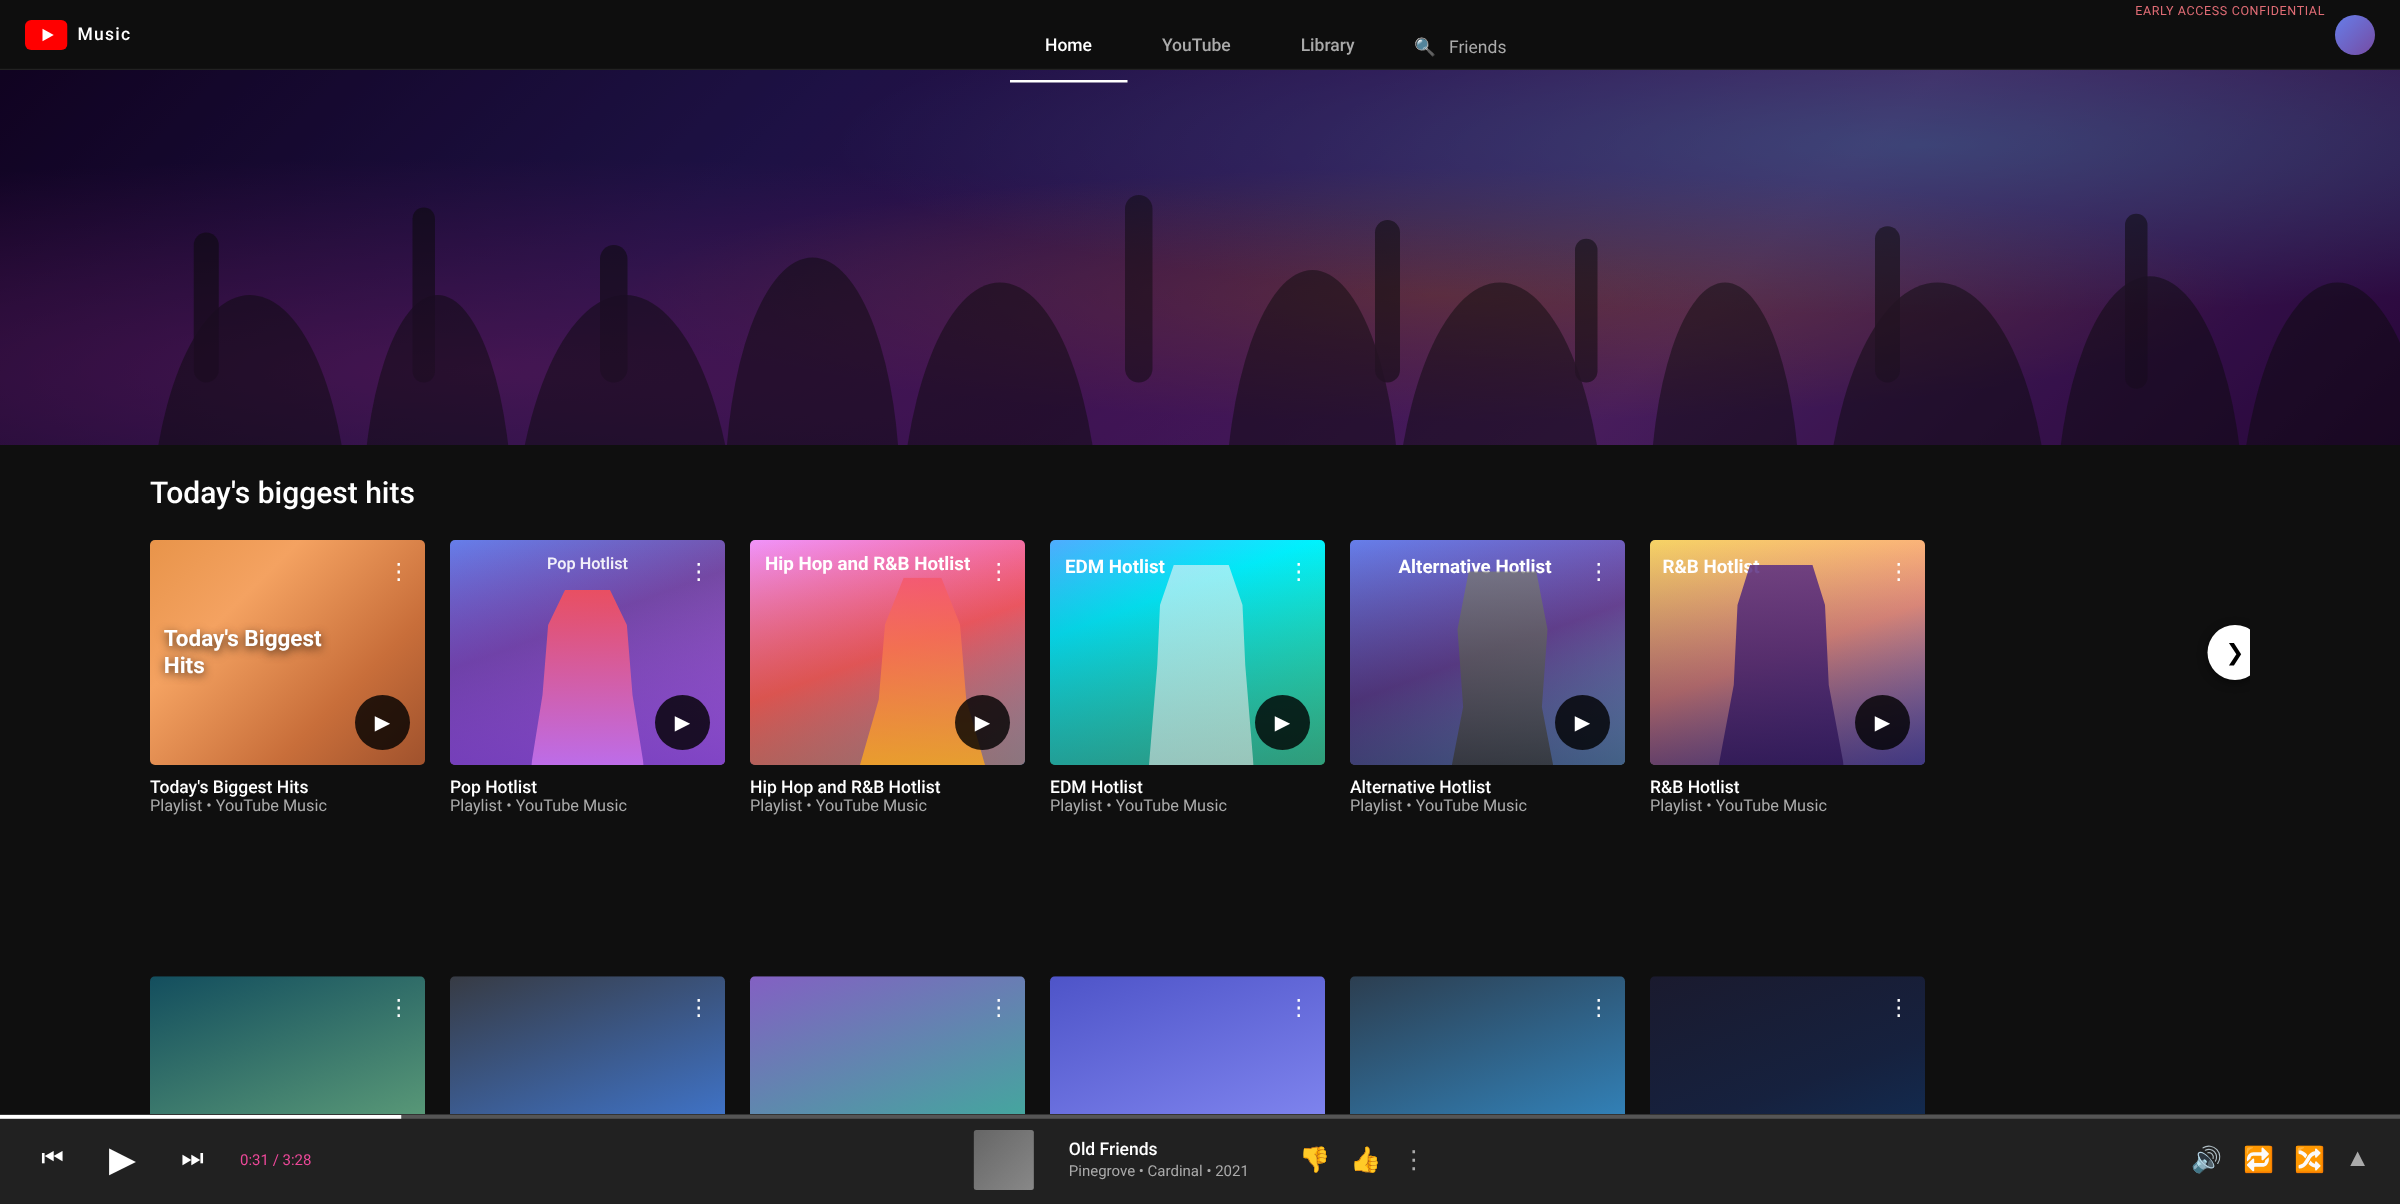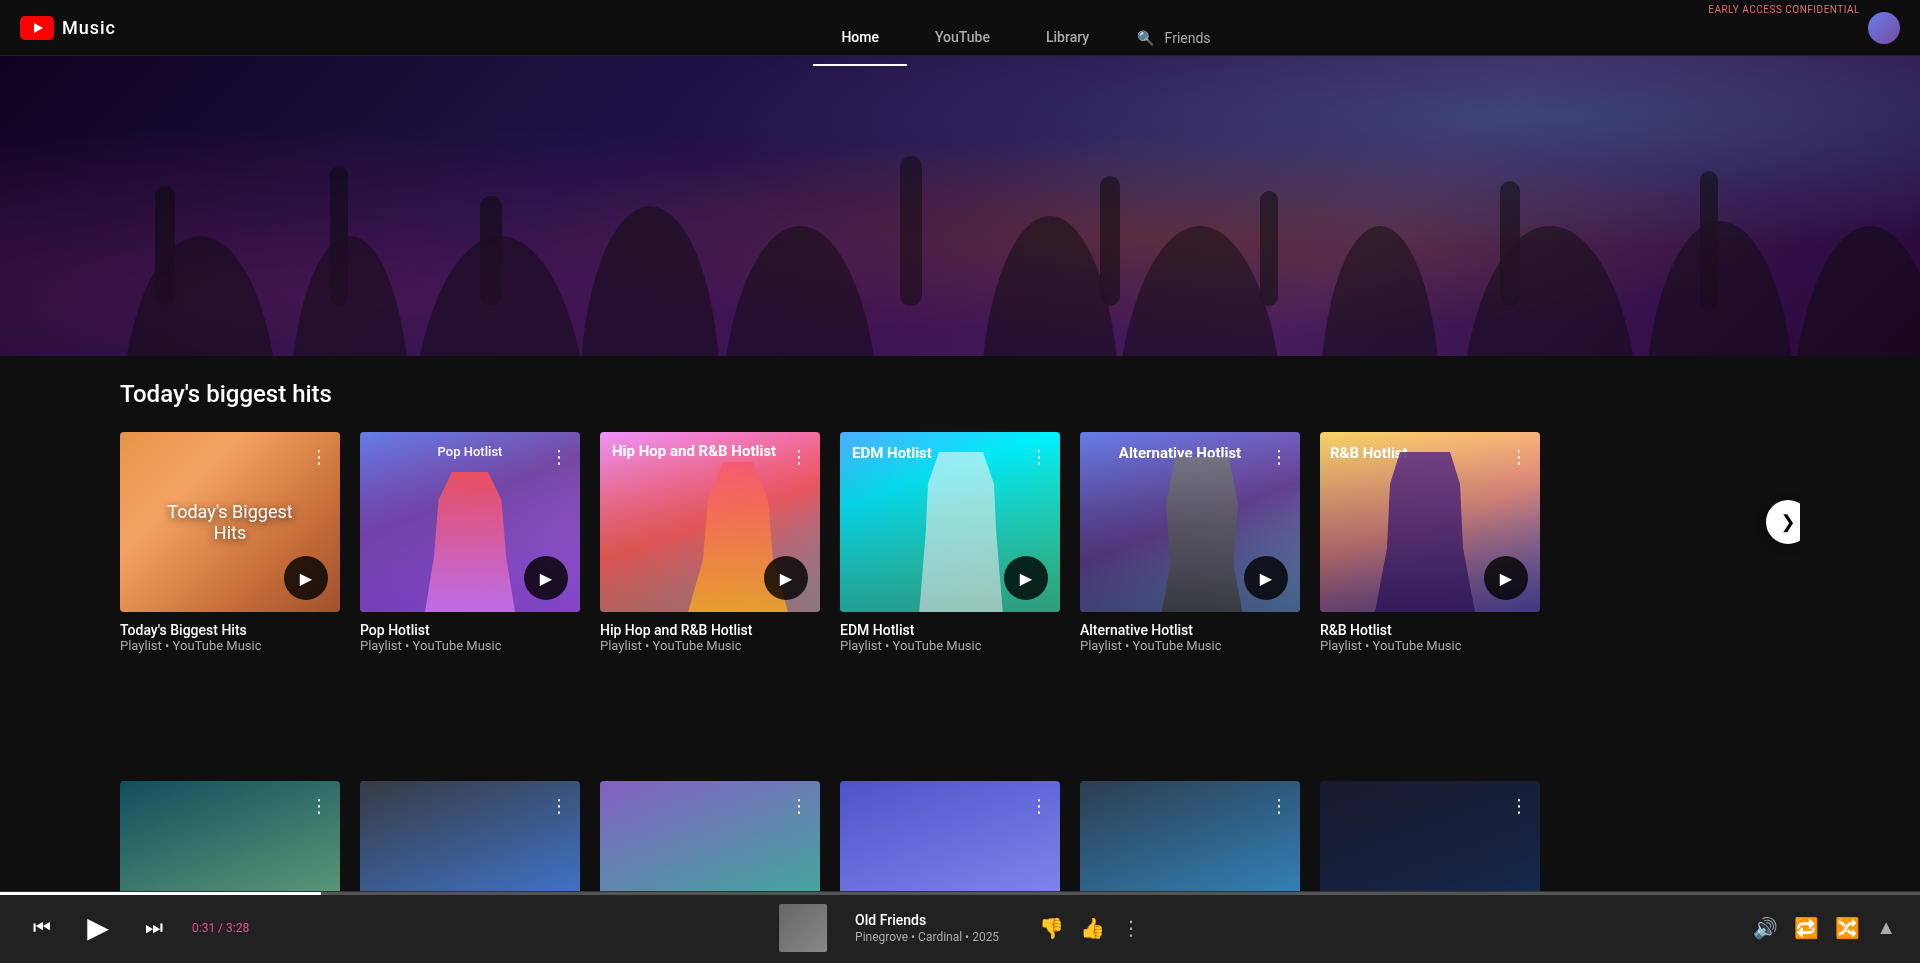--- a/index.html
+++ b/index.html
@@ -29,21 +29,21 @@
       display: flex;
       align-items: center;
       gap: 8px;
       margin-right: 60px;
     }
     .yt-logo-icon {
       width: 34px;
       height: 24px;
     }
     .navbar-logo-text {
-      font-size: 18px;
+      font-size: 14px;
       font-weight: 500;
       color: #fff;
       letter-spacing: 1px;
       text-align: center;
     }
     .navbar-nav {
       display: flex;
       align-items: center;
       gap: 0;
       flex: 1;
@@ -228,23 +228,22 @@
     .card-bg-6 {
       background: linear-gradient(160deg, #f6d365 0%, #fda085 50%, #667eea 100%);
     }
 
     
     .card-label {
       position: absolute;
       top: 50%;
       left: 50%;
       transform: translate(-50%, -50%);
-      text-align: center;
       font-size: 18px;
-      font-weight: 400;
+      font-weight: 700;
       color: #fff;
       text-shadow: 0 2px 8px rgba(0,0,0,0.7);
       pointer-events: none;
       width: 90%;
     }
 
     
     .carousel-next {
       position: absolute;
       right: -20px;
@@ -593,21 +592,21 @@
     <button class="ctrl-btn">⏮</button>
     <button class="ctrl-btn play-btn">▶</button>
     <button class="ctrl-btn">⏭</button>
     <span class="player-time">0:31 / 3:28</span>
   </div>
 
   <div class="player-track">
     <div class="player-thumb" style="background: linear-gradient(135deg, #666, #888);"></div>
     <div class="player-info">
       <span class="player-title">Old Friends</span>
-      <span class="player-meta">Pinegrove • Cardinal • 2025</span>
+      <span class="player-meta">Pinegrove • Cardinal • 2021</span>
     </div>
 
     <div class="player-actions">
       <button class="action-btn thumb-down">👎</button>
       <button class="action-btn thumb-up">👍</button>
       <button class="action-btn">⋮</button>
     </div>
   </div>
 
   <div class="player-right">

